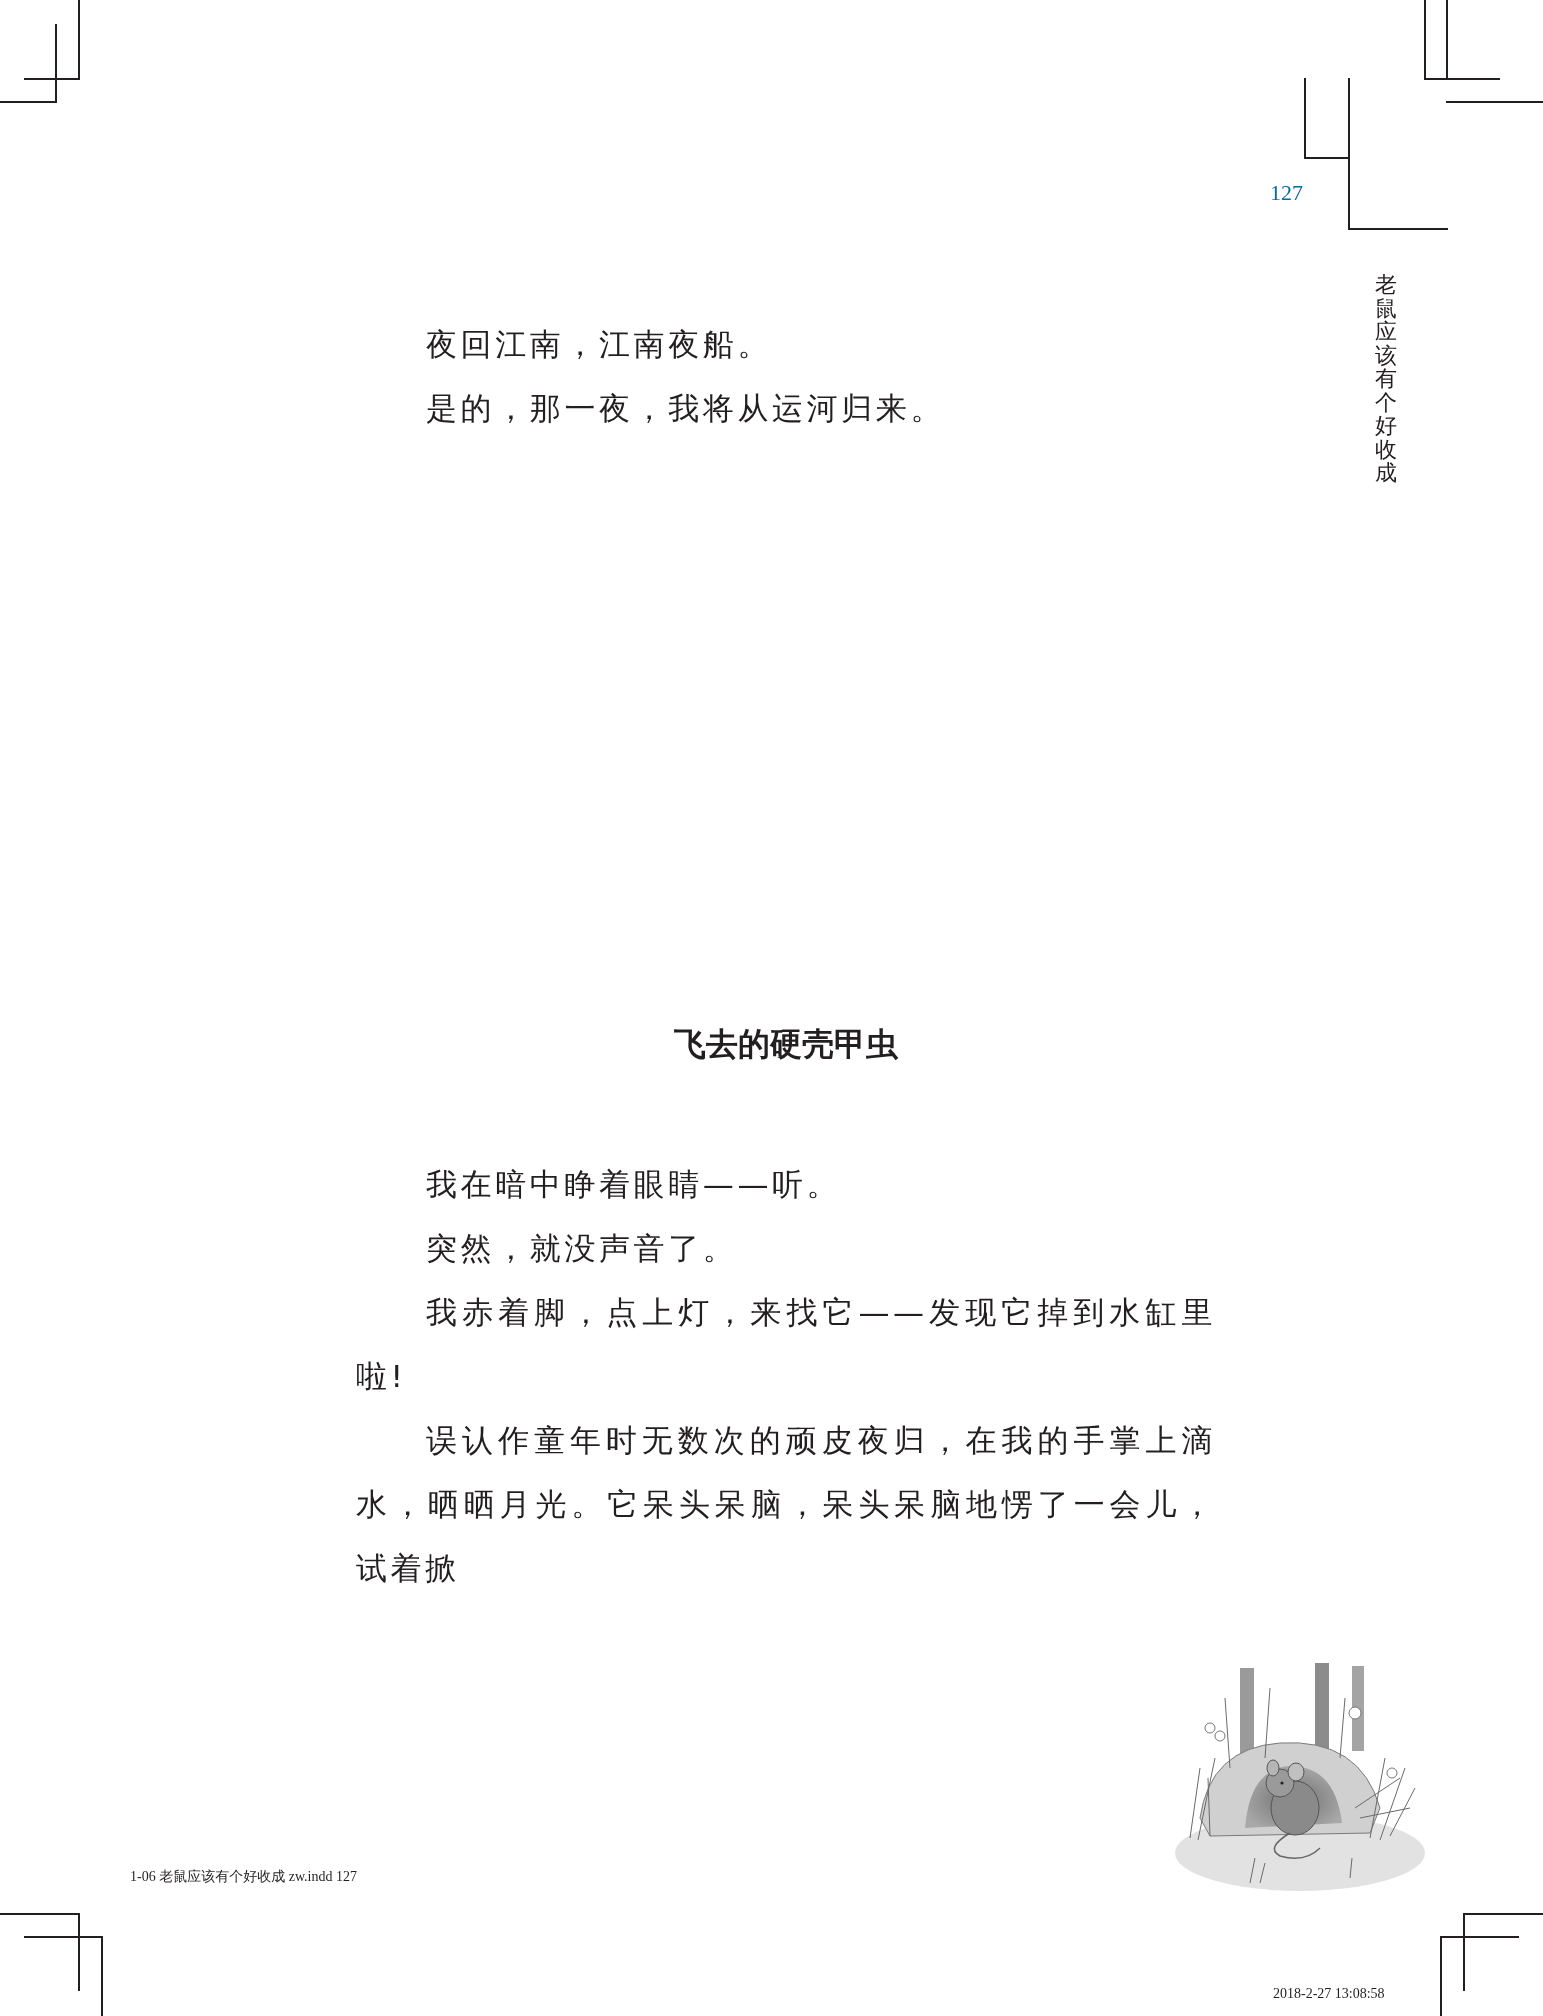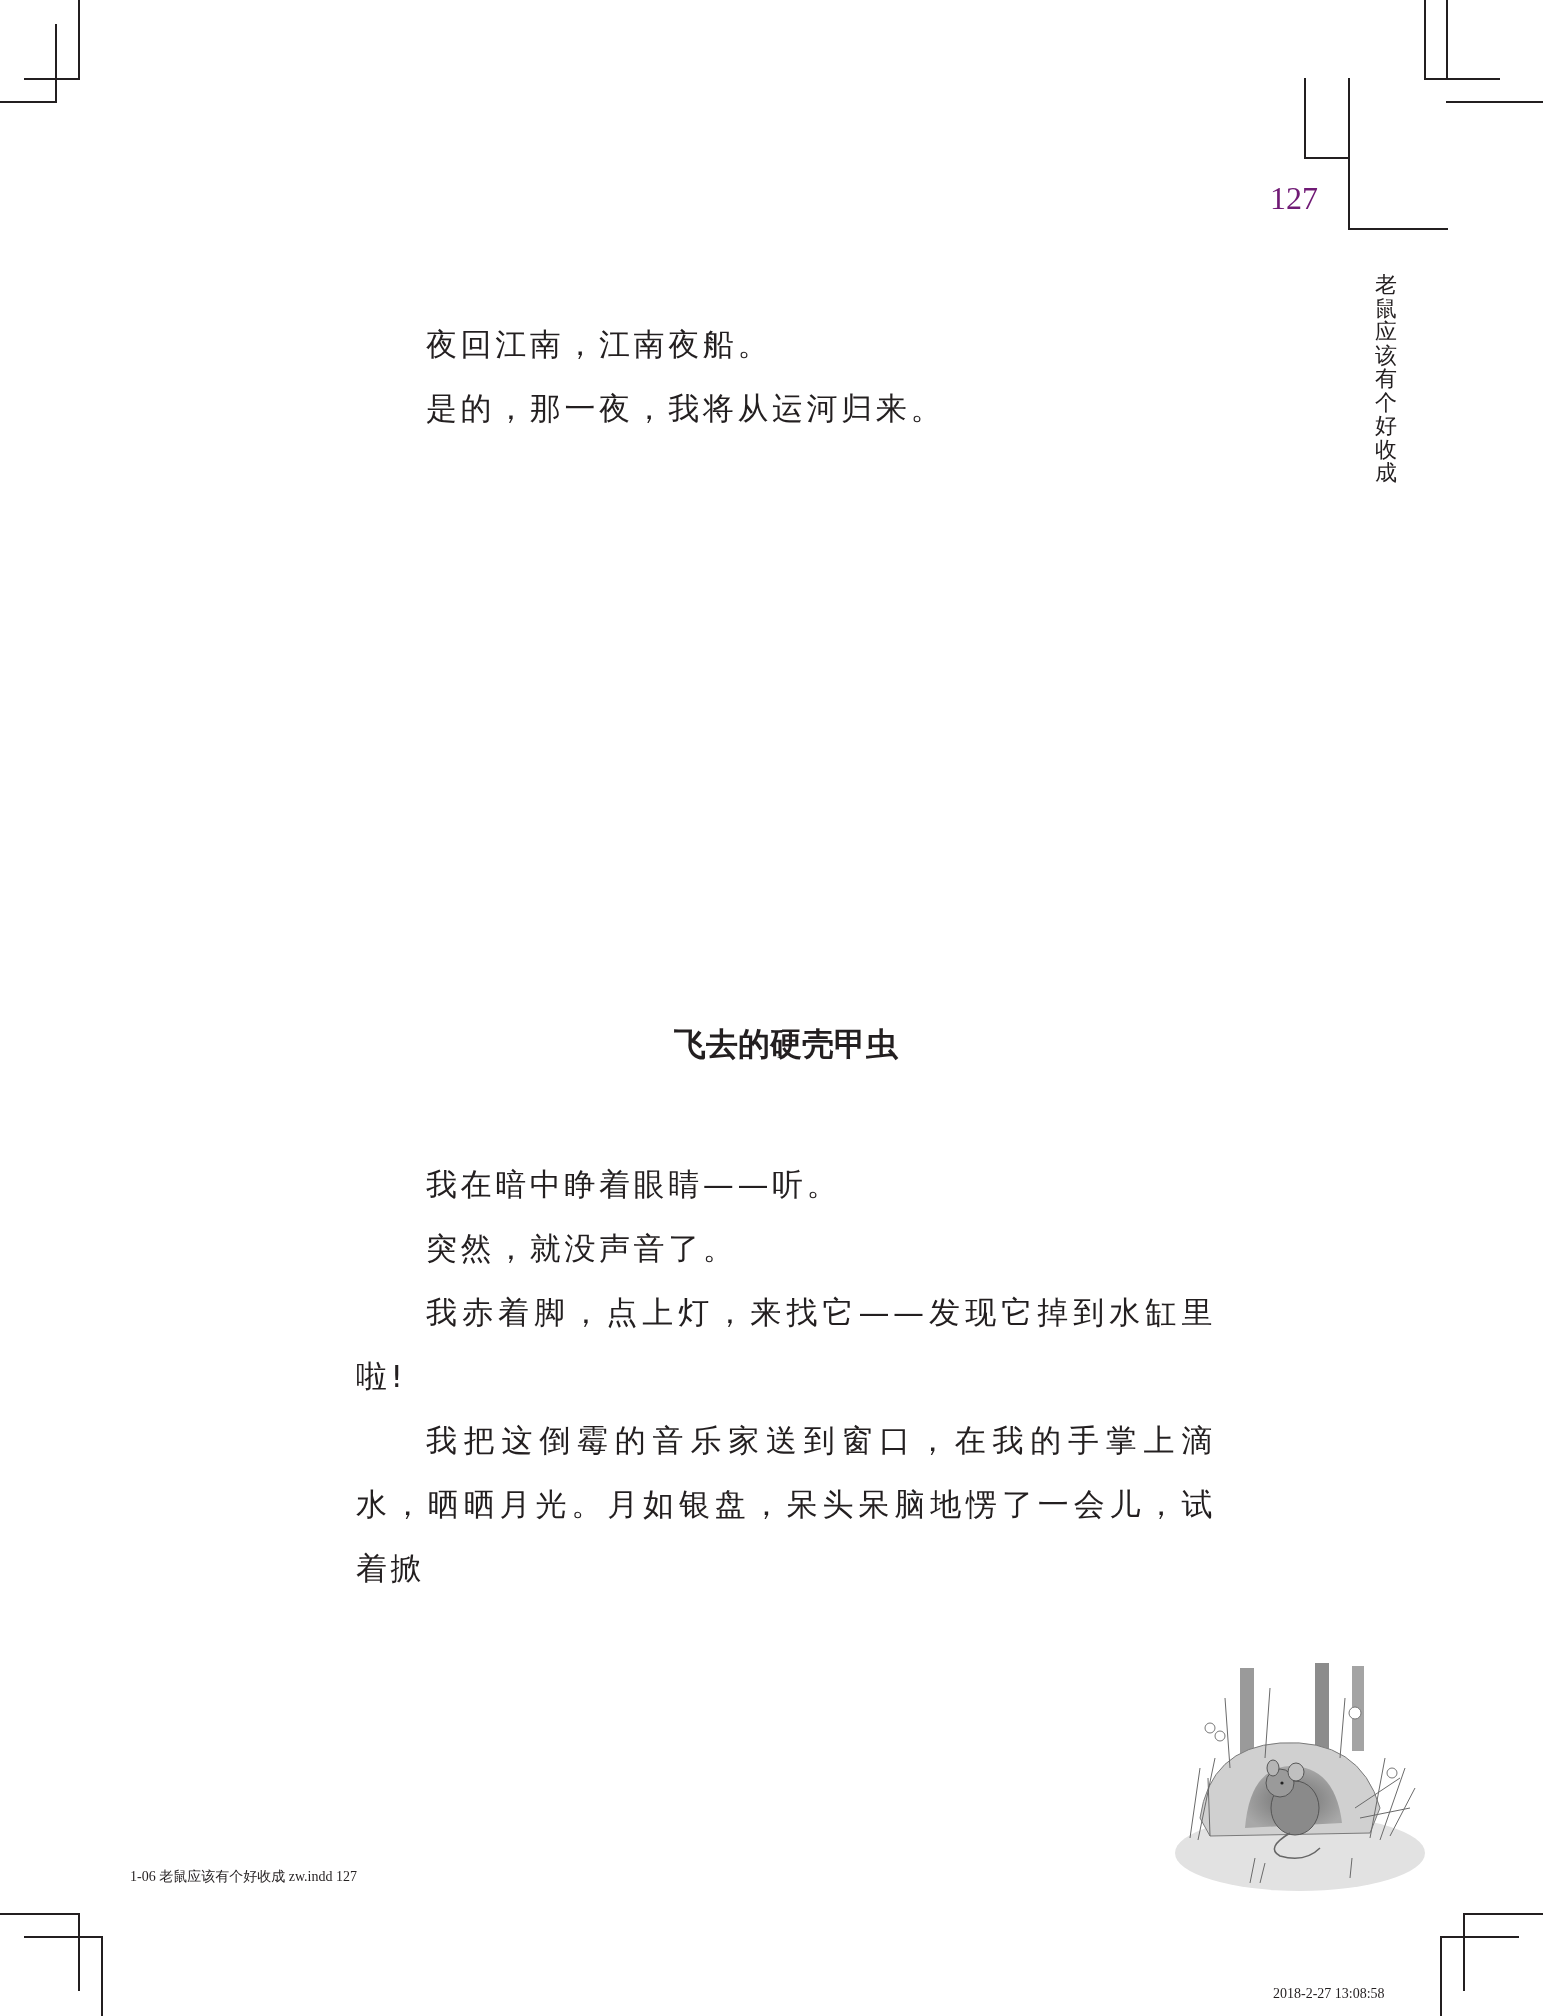--- a/index.html
+++ b/index.html
@@ -1,18 +1,18 @@
 <!DOCTYPE html>
 <html><head>
   <meta charset="utf-8">
   <style>
     html, body { margin: 0; padding: 0; background: #ffffff; }
     body { width: 1543px; height: 2016px; position: relative; overflow: hidden; font-family: "DejaVu Sans", sans-serif; color: #231f20; }
     .line { position: absolute; background: #231f20; }
-    .page-number { position: absolute; left: 1270px; top: 180px; font-family: "Liberation Serif", "DejaVu Serif", serif; font-size: 32px; color: #701a75; }
+    .page-number { position: absolute; left: 1270px; top: 180px; font-family: "Liberation Serif", "DejaVu Serif", serif; font-size: 22px; color: #0369a1; }
     .running-head { position: absolute; left: 1373px; top: 273px; width: 26px; font-size: 22px; line-height: 23.5px; color: #231f20; text-align: center; word-break: break-all; }
     .body-text { position: absolute; left: 356px; top: 312px; width: 860px; }
     .para { font-size: 31px; line-height: 64px; margin: 0; text-indent: 70px; text-align: justify; letter-spacing: 3.6px; }
     .section-title { position: absolute; left: 356px; top: 1023px; width: 860px; text-align: center; font-size: 32px; font-weight: bold; letter-spacing: 0px; }
     .body-text-2 { position: absolute; left: 356px; top: 1152px; width: 860px; }
     .illustration { position: absolute; left: 1170px; top: 1658px; width: 258px; height: 240px; }
     .footer-left { position: absolute; left: 130px; top: 1868px; font-family: "Liberation Serif", serif; font-size: 14px; color: #231f20; }
     .footer-right { position: absolute; left: 1273px; top: 1986px; font-family: Liberation Serif, serif; font-size: 14px; color: #231f20; }
   </style>
 </head>
@@ -42,21 +42,21 @@
   <p class="para">夜回江南，江南夜船。</p>
   <p class="para">是的，那一夜，我将从运河归来。</p>
 </div>
 
 <div class="section-title">飞去的硬壳甲虫</div>
 
 <div class="body-text-2">
   <p class="para">我在暗中睁着眼睛——听。</p>
   <p class="para">突然，就没声音了。</p>
   <p class="para">我赤着脚，点上灯，来找它——发现它掉到水缸里啦!</p>
-  <p class="para">我把这倒霉的音乐家送到窗口，在我的手掌上滴水，晒晒月光。月如银盘，呆头呆脑地愣了一会儿，试着掀</p>
+  <p class="para">误认作童年时无数次的顽皮夜归，在我的手掌上滴水，晒晒月光。它呆头呆脑，呆头呆脑地愣了一会儿，试着掀</p>
 </div>
 
 <div class="illustration">
   <svg width="258" height="240" viewBox="0 0 258 240" xmlns="http://www.w3.org/2000/svg">
     <defs>
       <radialGradient id="holeGrad" cx="50%" cy="55%" r="55%">
         <stop offset="0%" stop-color="#6e6e6e"></stop>
         <stop offset="100%" stop-color="#a8a8a8"></stop>
       </radialGradient>
     </defs>

